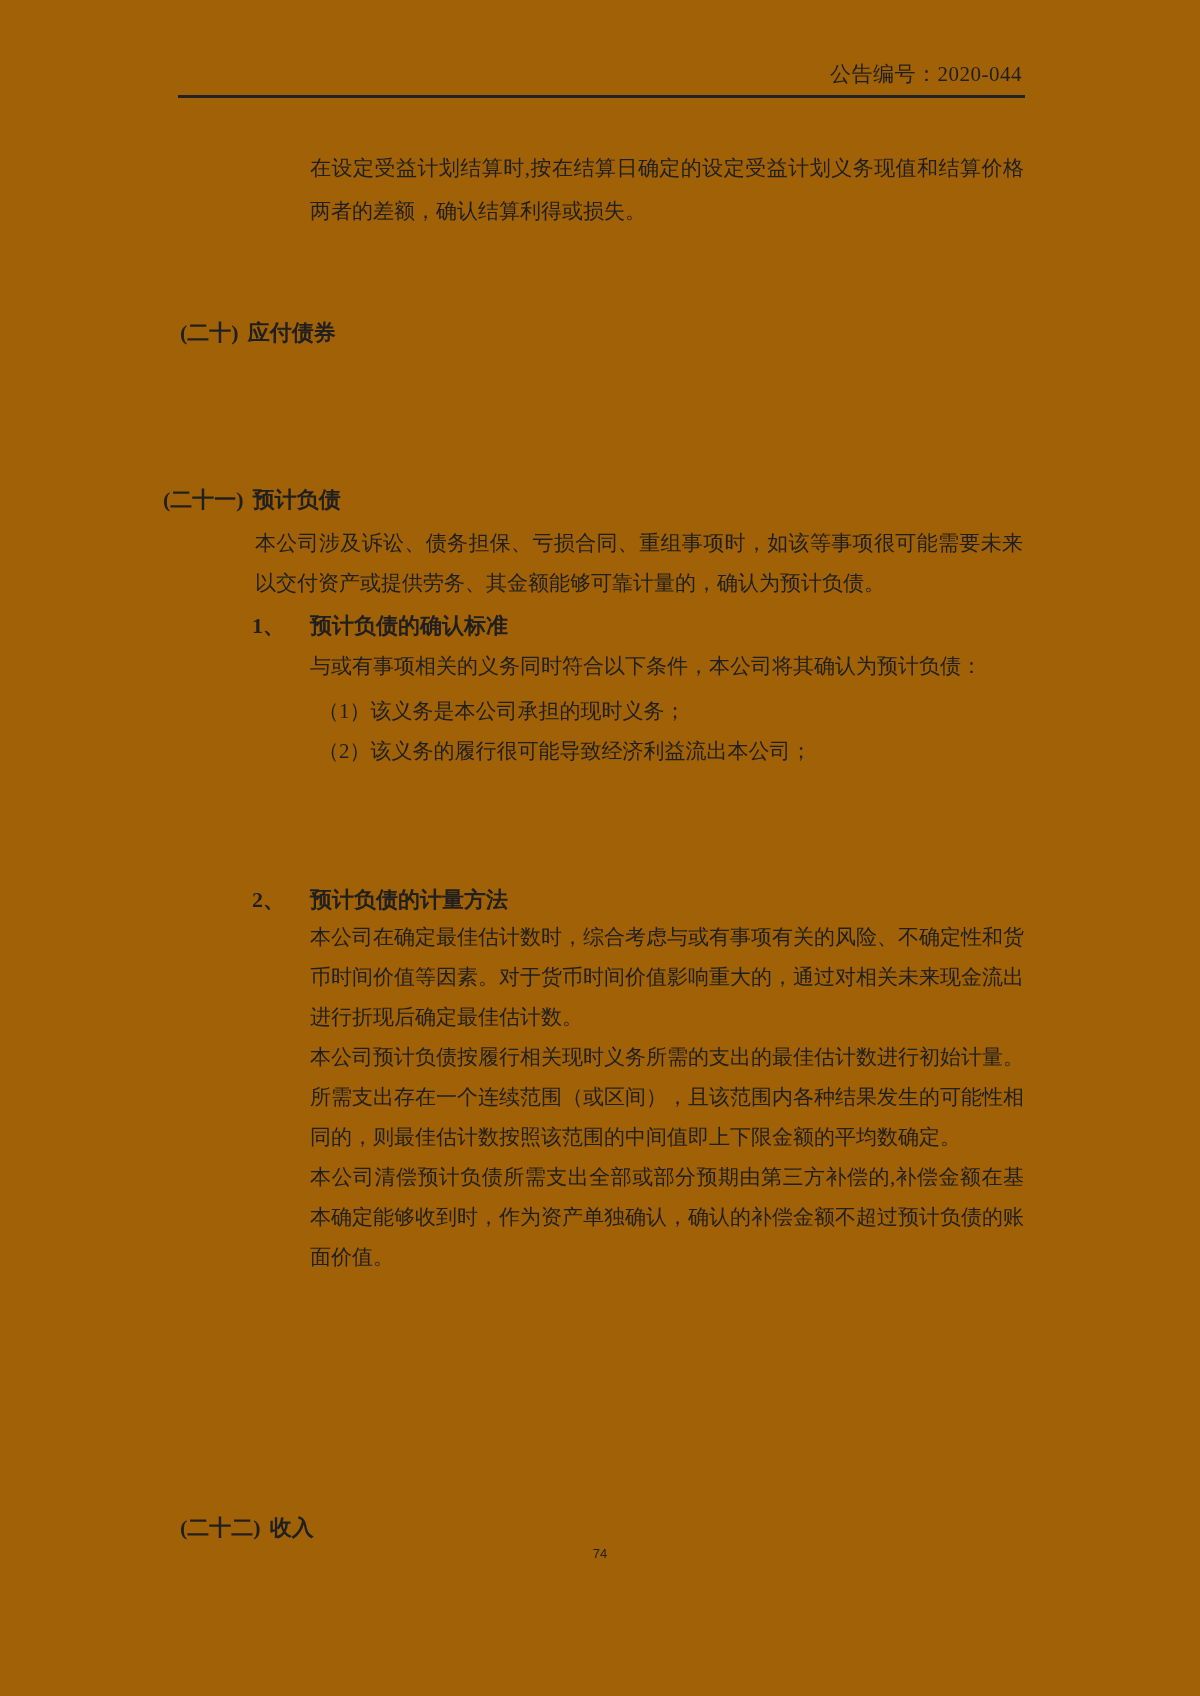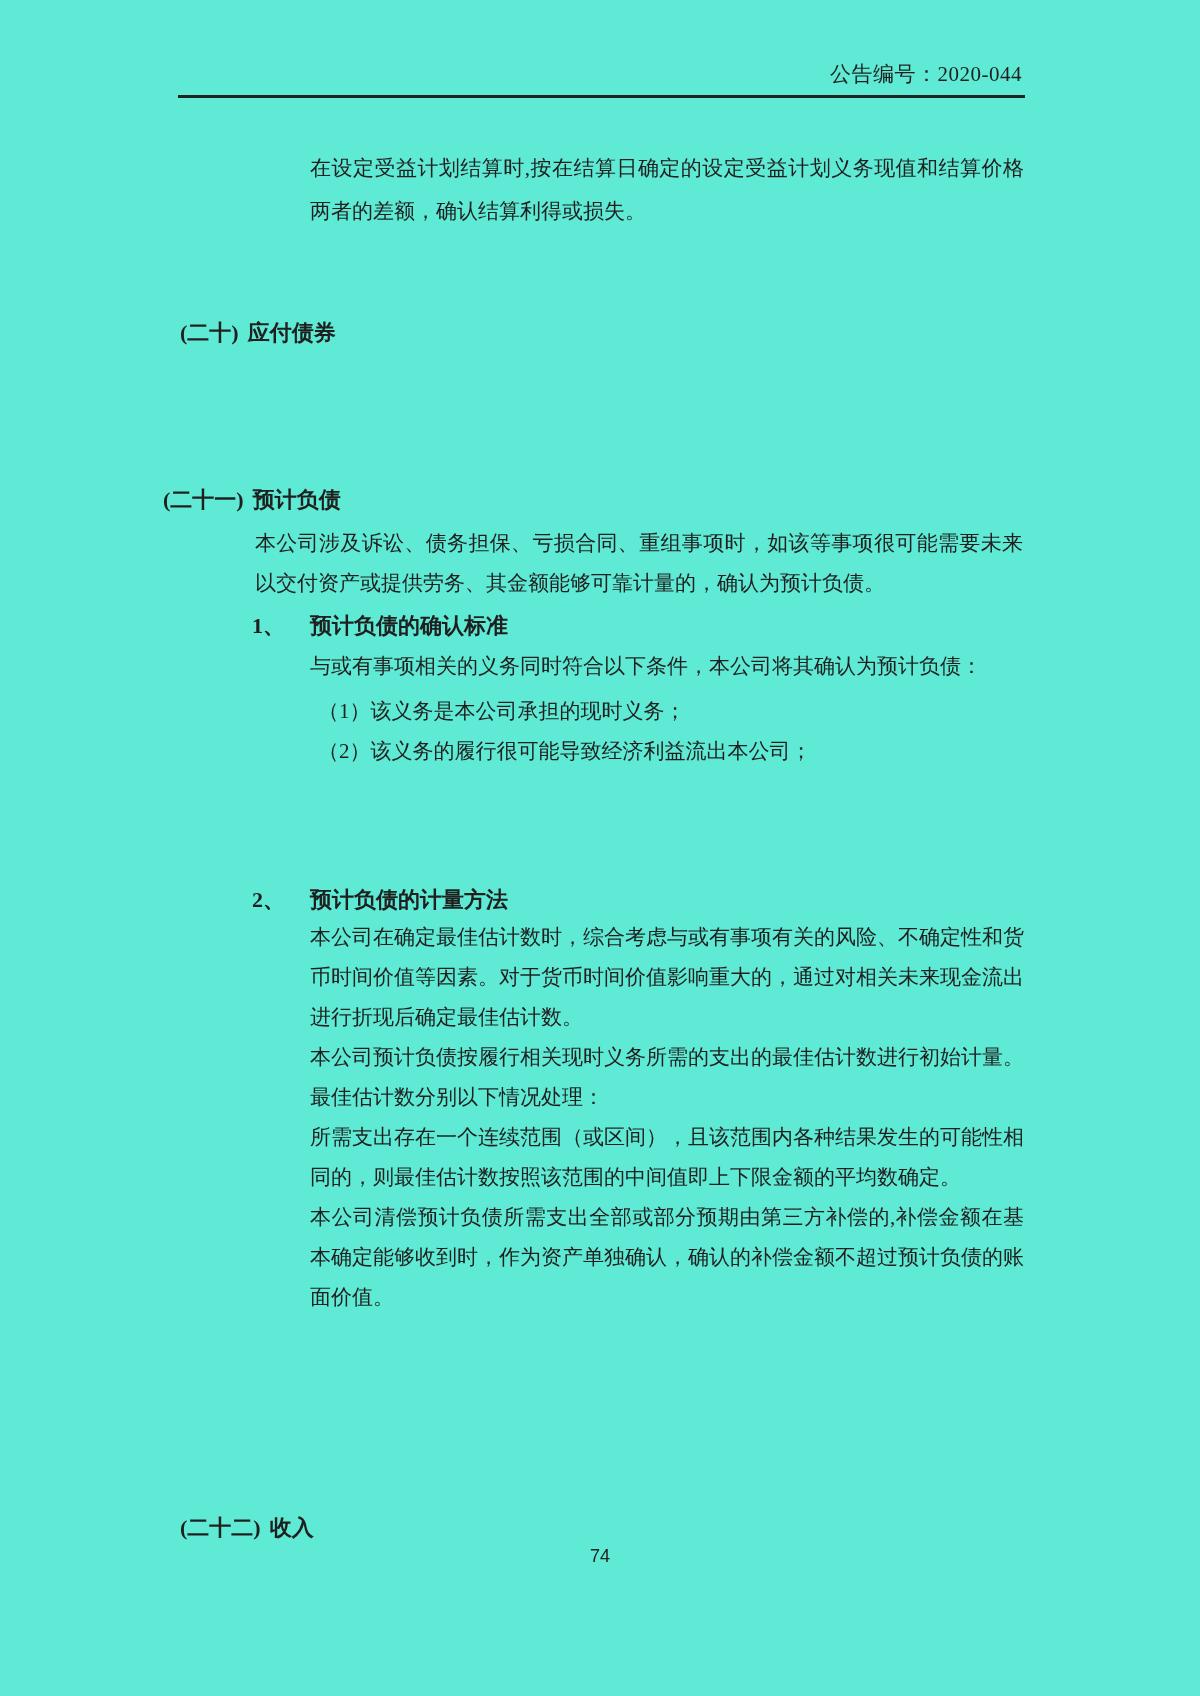--- a/index.html
+++ b/index.html
@@ -1,21 +1,21 @@
 <!DOCTYPE html>
 <html><head>
 <meta charset="utf-8">
 <style>
   * { box-sizing: border-box; }
   html, body { margin: 0; padding: 0; background: #ffffff; }
   .page {
     position: relative;
     width: 1200px;
     height: 1696px;
-    background: #5eead4;
+    background: #a16207;
     font-family: "Liberation Serif", "DejaVu Serif", serif;
     color: #1f1f1f;
     overflow: hidden;
   }
   .abs { position: absolute; }
   .header-no {
     top: 60px;
     right: 178px;
     font-size: 21px;
     letter-spacing: 0.5px;
@@ -63,21 +63,21 @@
   .cond-item { padding-left: 8px; line-height: 40px; }
   .hn2 { top: 885px; left: 252px; }
   .sub2 { top: 917px; left: 310px; width: 714px; }
   .sub2 .para-sub { margin: 0; }
   .h22 { top: 1513px; left: 180px; }
   .page-number {
     top: 1546px;
     left: 0;
     width: 100%;
     text-align: center;
-    font-size: 18px;
+    font-size: 13px;
     font-family: "Liberation Sans", "DejaVu Sans", sans-serif;
     color: #222222;
   }
 </style>
 </head>
 <body>
 
 <div class="page">
 
   <div class="abs header-no">公告编号：2020-044</div>
@@ -104,21 +104,20 @@
     <div class="cond-item">（1）该义务是本公司承担的现时义务；</div>
     <div class="cond-item">（2）该义务的履行很可能导致经济利益流出本公司；</div>
   </div>
 
   <div class="abs num-heading hn2">
     <span class="num-label">2、</span><span>预计负债的计量方法</span>
   </div>
   <div class="abs sub2">
     <div class="para-sub">本公司在确定最佳估计数时，综合考虑与或有事项有关的风险、不确定性和货币时间价值等因素。对于货币时间价值影响重大的，通过对相关未来现金流出进行折现后确定最佳估计数。</div>
     <div class="para-sub">本公司预计负债按履行相关现时义务所需的支出的最佳估计数进行初始计量。</div>
-    <div class="para-sub">最佳估计数分别以下情况处理：</div>
     <div class="para-sub">所需支出存在一个连续范围（或区间），且该范围内各种结果发生的可能性相同的，则最佳估计数按照该范围的中间值即上下限金额的平均数确定。</div>
     <div class="para-sub">本公司清偿预计负债所需支出全部或部分预期由第三方补偿的,补偿金额在基本确定能够收到时，作为资产单独确认，确认的补偿金额不超过预计负债的账面价值。</div>
   </div>
 
   <div class="abs sec-heading h22">
     <span class="h-label">(二十二)</span><span class="h-title">收入</span>
   </div>
 
   <div class="abs page-number">74</div>
 

